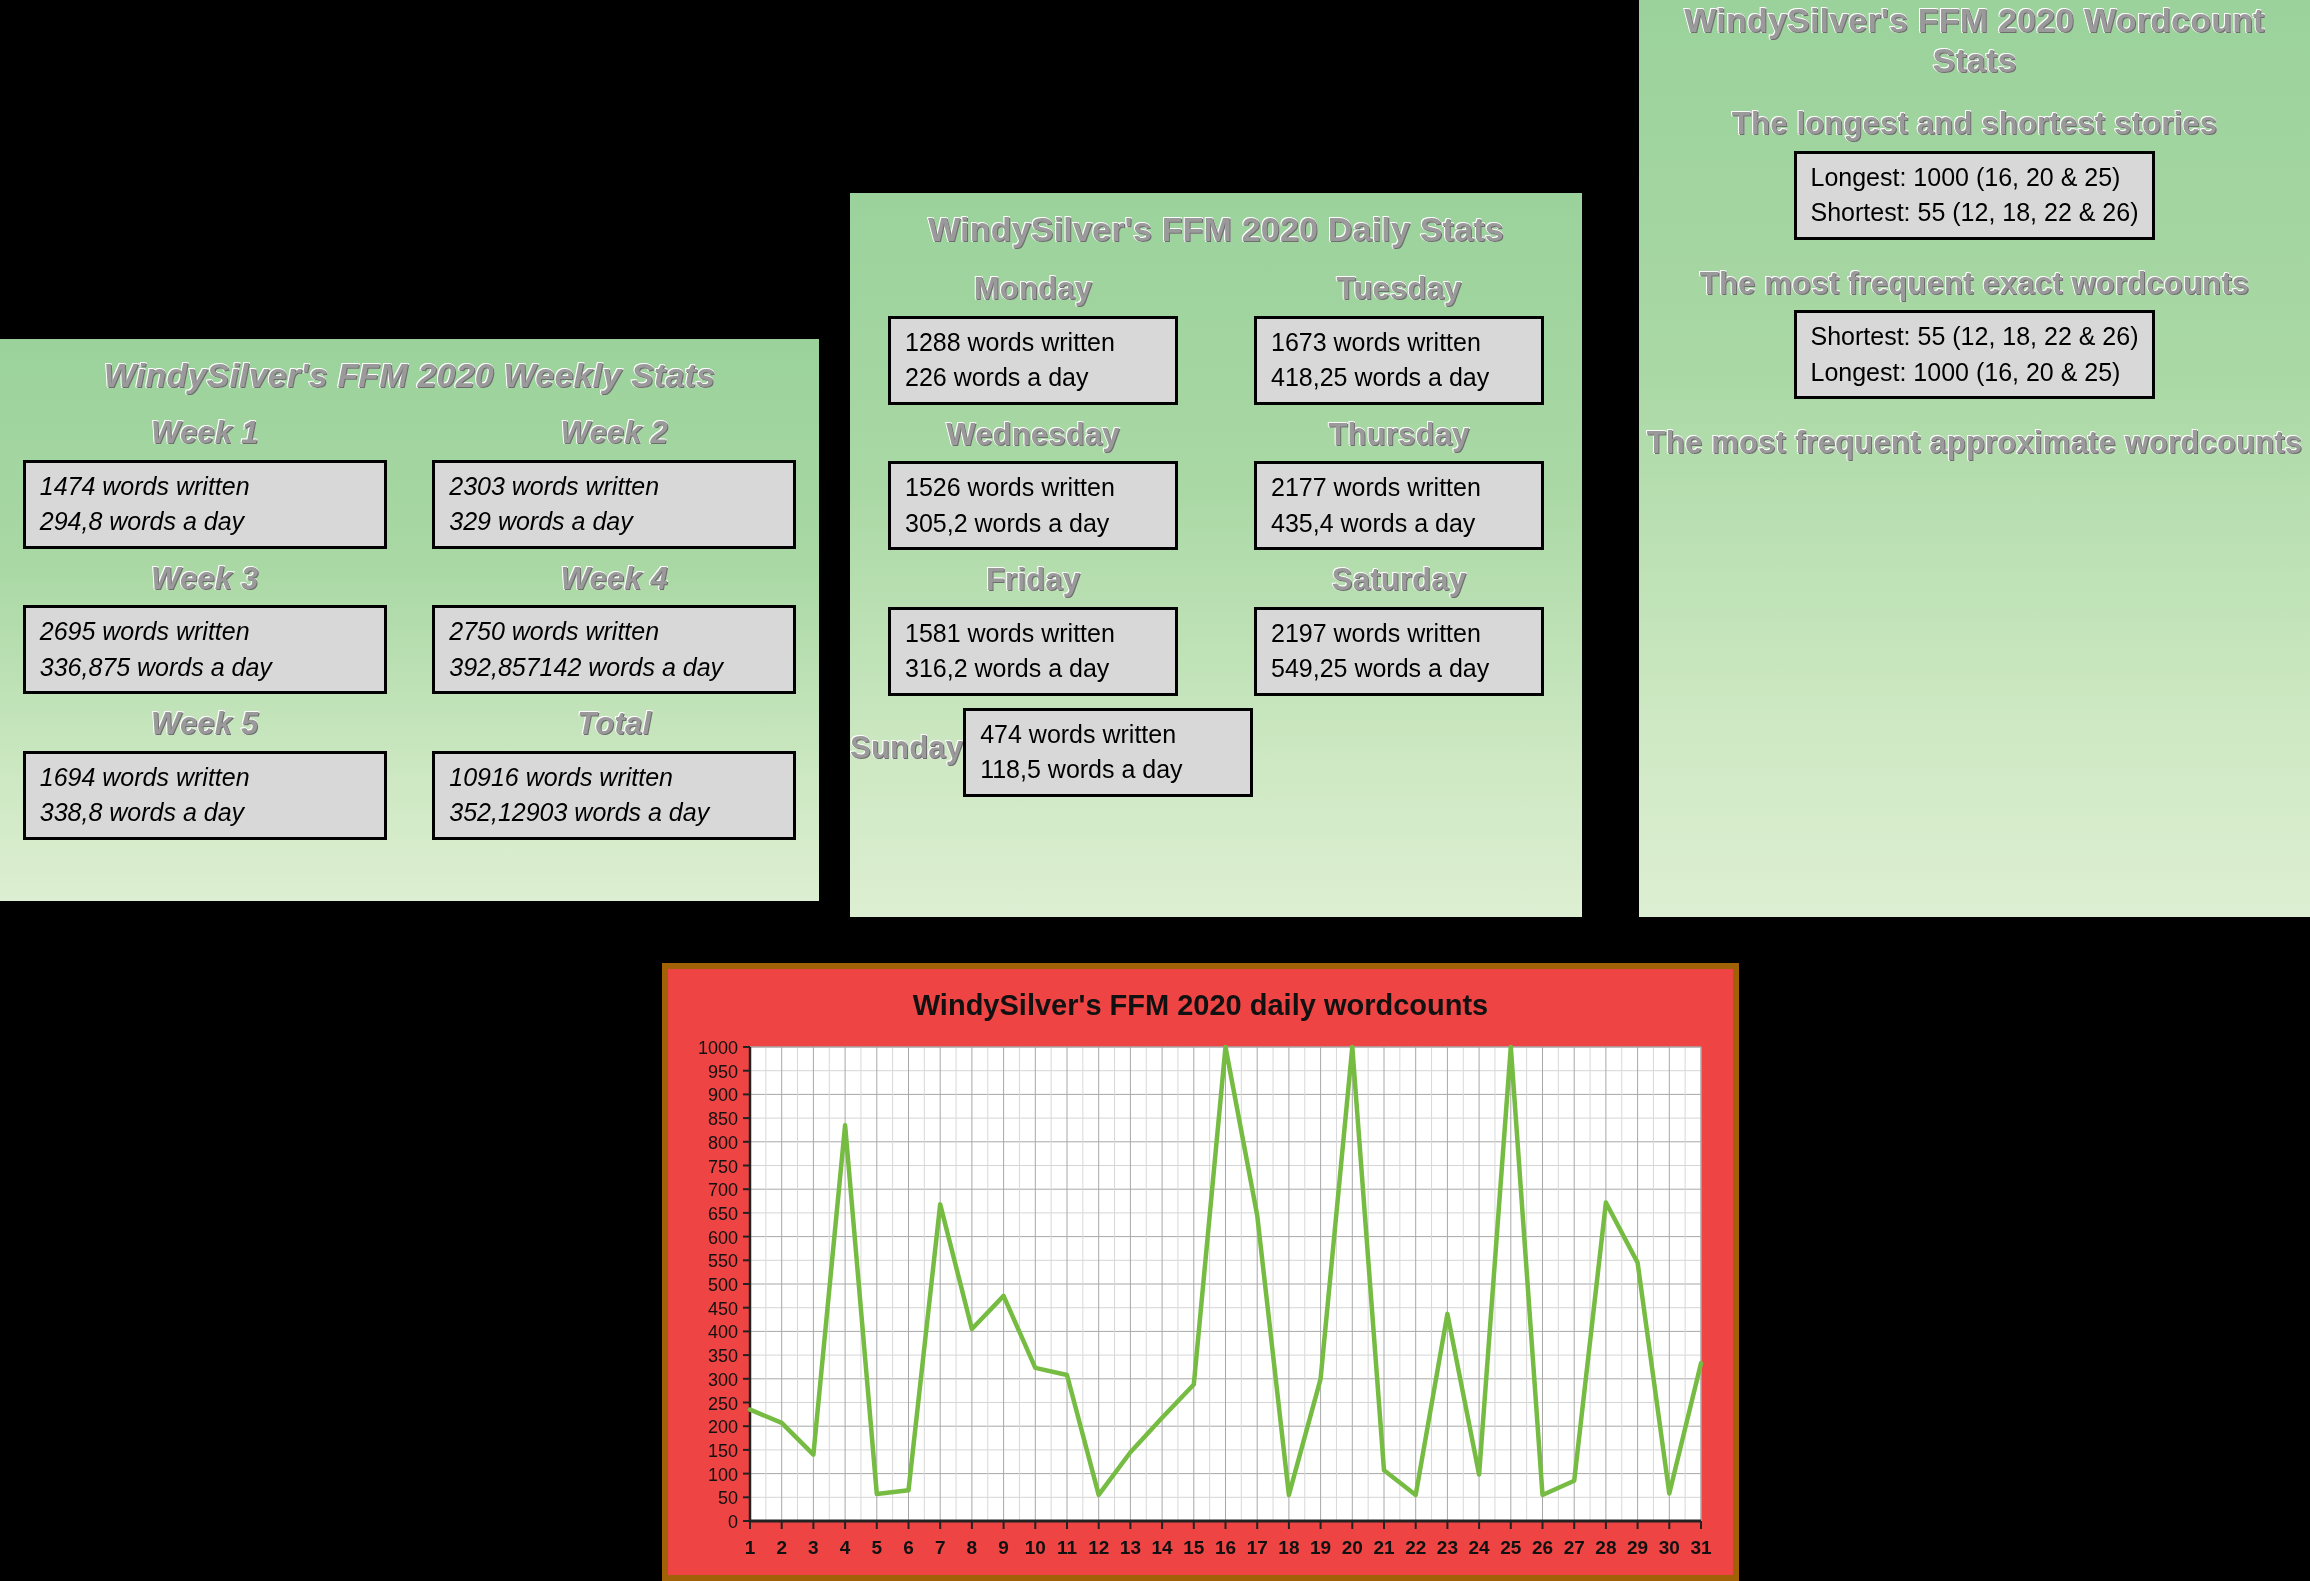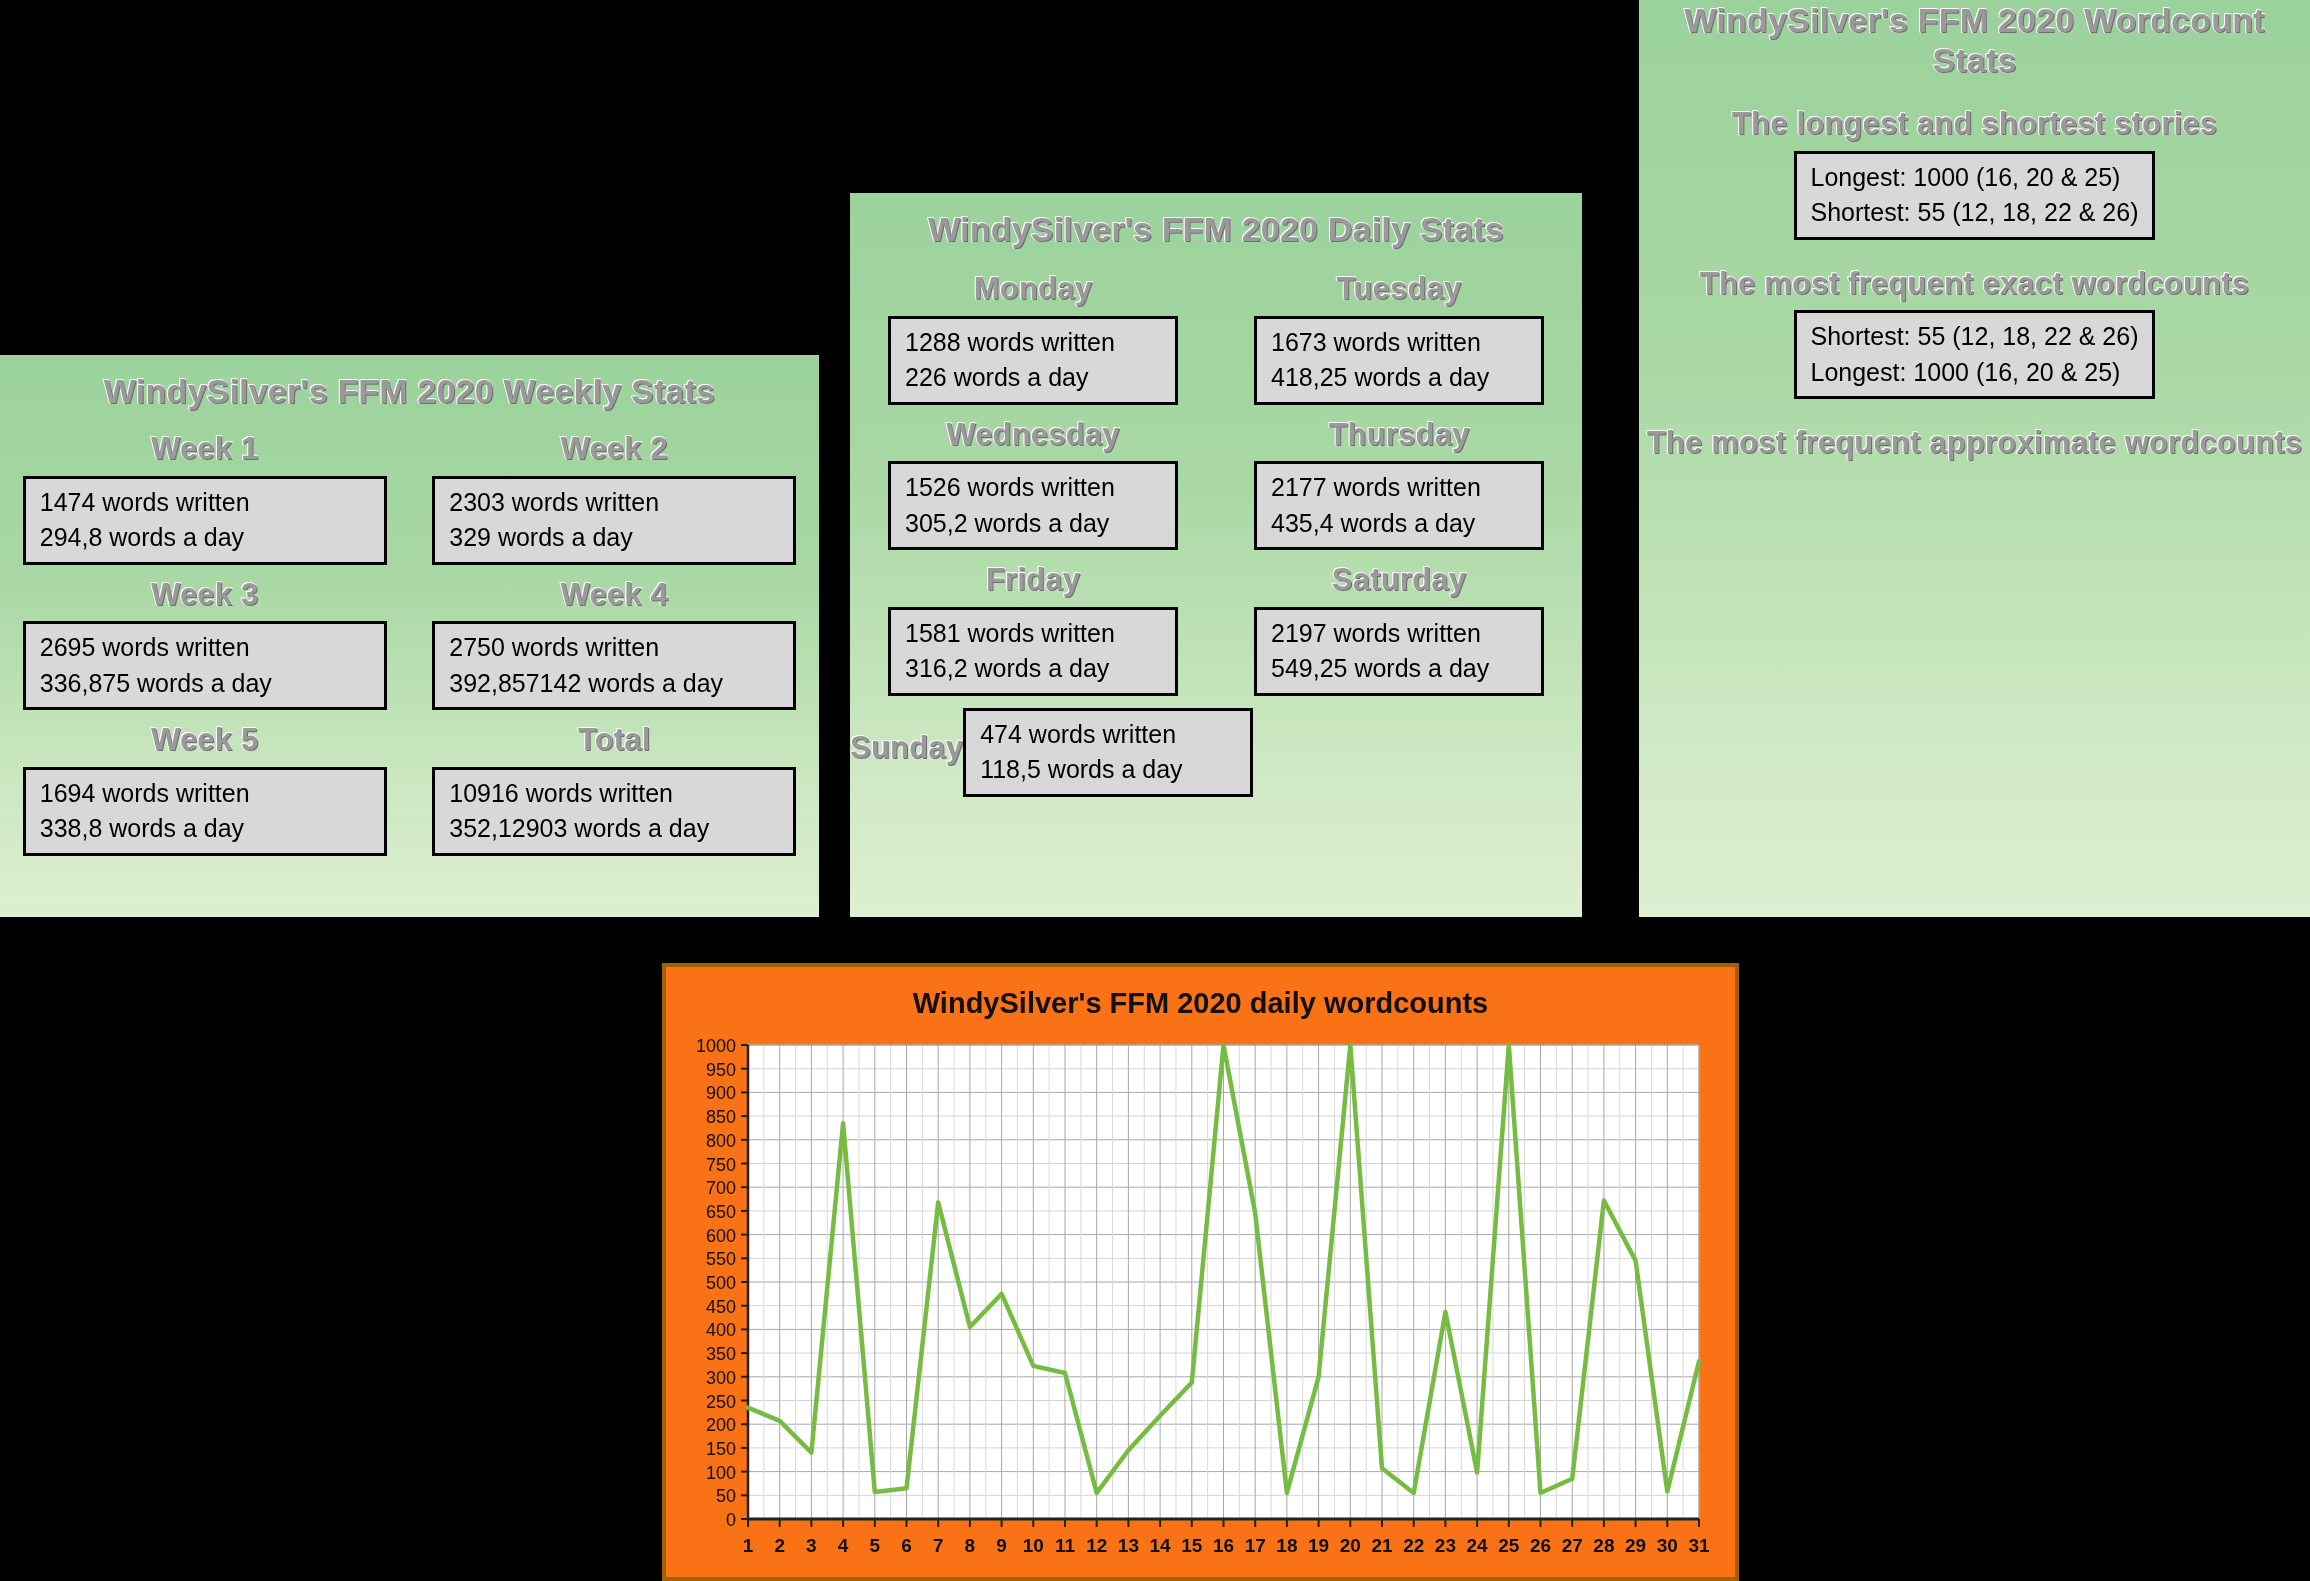--- a/index.html
+++ b/index.html
@@ -41,21 +41,21 @@
     background: #d8d8d8;
     border: 3px solid #000;
     color: #000000;
     font-size: 25px;
     line-height: 1.42;
     padding: 6px 14px;
     white-space: nowrap;
   }
 
   
-  #weekly { left: 0px; top: 352px; width: 822px; height: 568px; border-left: none; }
+  #weekly { left: 0px; top: 336px; width: 822px; height: 568px; border-left: none; font-style: italic; }
   #weekly .ptitle { margin-top: 16px; }
   .wgrid { display: grid; grid-template-columns: 1fr 1fr; margin-top: 20px; }
   .wcell { display: flex; flex-direction: column; align-items: center; }
   .wcell .lbl { margin-bottom: 8px; }
   .wcell .vbox { width: 364px; }
   .wgrid .wcell { margin-bottom: 12px; }
 
   
   #daily { left: 847px; top: 190px; width: 738px; height: 730px; }
   #daily .ptitle { margin-top: 16px; }
@@ -72,22 +72,22 @@
   #wordcount .ptitle { }
   .wc-sec { display: flex; flex-direction: column; align-items: center; }
   .wc-sec .lbl { margin-top: 26px; margin-bottom: 8px; }
   .wc-range-box { width: 188px; font-size: 24px; line-height: 1.5; padding: 8px 10px; margin-top: 10px; }
 
   
   #chartcard {
     position: absolute;
     left: 662px; top: 963px;
     width: 1077px; height: 618px;
-    background: #f97316;
-    border: 4px solid #a16207;
+    background: #ef4444;
+    border: 6px solid #a16207;
   }
   #chart-title {
     text-align: center;
     font-size: 29px;
     font-weight: bold;
     color: #111;
     margin-top: 20px;
   }
   #plot-wrap { position: absolute; left: 0; top: 64px; width: 1077px; height: 554px; }
   #plot-svg { display: block; width: 1077px; height: 554px; }

